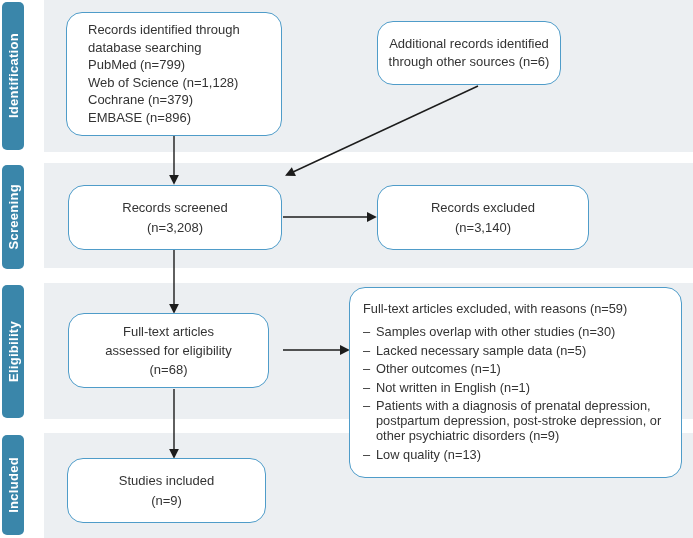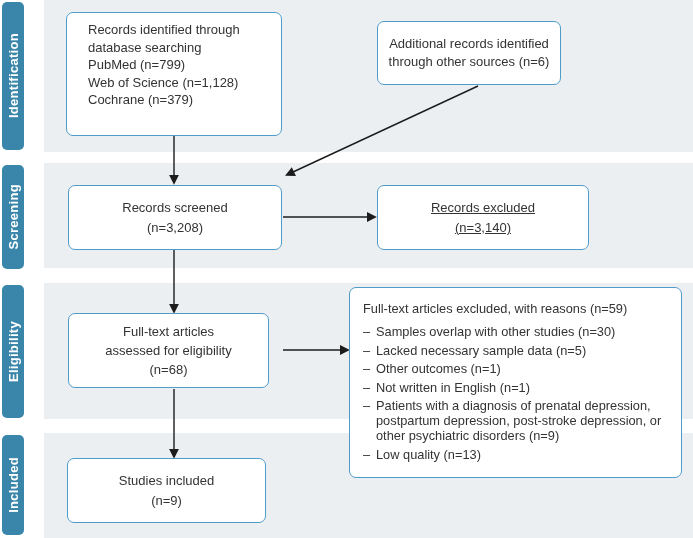--- a/index.html
+++ b/index.html
@@ -34,36 +34,36 @@
     color: #ffffff;
     font-weight: bold;
     font-size: 13px;
     letter-spacing: 0.3px;
     white-space: nowrap;
   }
   .box {
     position: absolute;
     background: #ffffff;
     border: 1.5px solid #4f9cc9;
-    border-radius: 7px;
+    border-radius: 16px;
     box-sizing: border-box;
     font-size: 13px;
     line-height: 17.5px;
   }
   .box.centered {
     display: flex;
     flex-direction: column;
     align-items: center;
     justify-content: center;
     text-align: center;
   }
   .box-records-identified { left: 66px; top: 12px; width: 216px; height: 124px; padding: 8px 8px 0 21px; }
   .box-additional-records { left: 377px; top: 21px; width: 184px; height: 64px; line-height: 18px; }
   .box-records-screened  { left: 68px; top: 185px; width: 214px; height: 65px; line-height: 20px; }
-  .box-records-excluded  { left: 377px; top: 185px; width: 212px; height: 65px; line-height: 20px; text-decoration: underline; }
+  .box-records-excluded  { left: 377px; top: 185px; width: 212px; height: 65px; line-height: 20px; }
   .box-fulltext-assessed { left: 68px; top: 313px; width: 201px; height: 75px; line-height: 19px; }
   .box-studies-included  { left: 67px; top: 458px; width: 199px; height: 65px; line-height: 20px; }
   .box-fulltext-excluded {
     left: 349px; top: 287px; width: 333px; height: 191px;
     padding: 13px 0 0 13px;
     font-size: 12.8px;
     line-height: 15px;
   }
   .ftx-title { margin-bottom: 8px; }
   .ftx-item { position: relative; padding-left: 13px; margin-bottom: 3.5px; }
@@ -106,20 +106,21 @@
     <line x1="283" y1="350" x2="341" y2="350" stroke="#1c1c1c" stroke-width="1.4" marker-end="url(#ah)"></line>
     <line x1="174" y1="389" x2="174" y2="450" stroke="#1c1c1c" stroke-width="1.4" marker-end="url(#ah)"></line>
   </svg>
 
   <div class="box box-records-identified">
     <div>Records identified through</div>
     <div>database searching</div>
     <div>PubMed (n=799)</div>
     <div>Web of Science (n=1,128)</div>
     <div>Cochrane (n=379)</div>
+    <div>EMBASE (n=896)</div>
   </div>
 
   <div class="box centered box-additional-records">
     <div>Additional records identified</div>
     <div>through other sources (n=6)</div>
   </div>
 
   <div class="box centered box-records-screened">
     <div>Records screened</div>
     <div>(n=3,208)</div>

